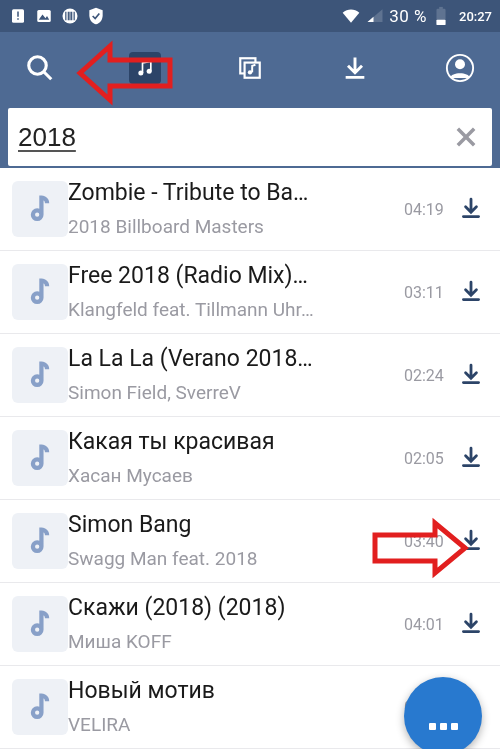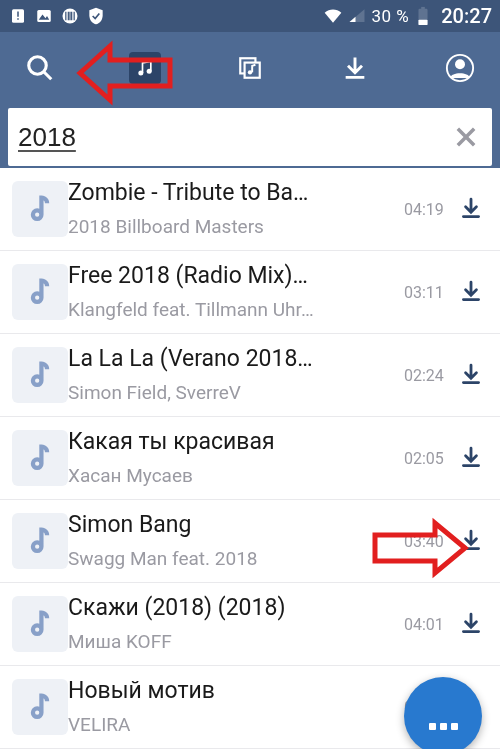--- a/index.html
+++ b/index.html
@@ -8,21 +8,21 @@
   
   .status-bar {
     height: 32px; background: #3d5579; color: #fff;
     display: flex; align-items: center; justify-content: space-between;
     padding: 0 8px; font-size: 18px;
   }
   .status-left, .status-right { display: flex; align-items: center; gap: 6px; }
   .status-right { gap: 4px; }
   .status-icon { width: 20px; height: 20px; display: inline-flex; align-items: center; justify-content: center; }
   .batt-pct { font-size: 17px; letter-spacing: .5px;}
-  .clock { font-size: 20px; font-weight: 500; margin-left: 4px;}
+  .clock { font-size: 13px; font-weight: 500; margin-left: 4px;}
 
   
   .app-bar {
     height: 72px; background: #4e6a93;
     display: flex; align-items: center; justify-content: space-between;
     padding: 0 10px;
   }
   .tab-slot { width: 60px; height: 60px; display: flex; align-items: center; justify-content: center; position: relative;}
   .tab-inner { width: 32px; height: 32px; display: flex; align-items: center; justify-content: center; border-radius:4px;}
   .tab-active .tab-inner { background: #2c4468; }

